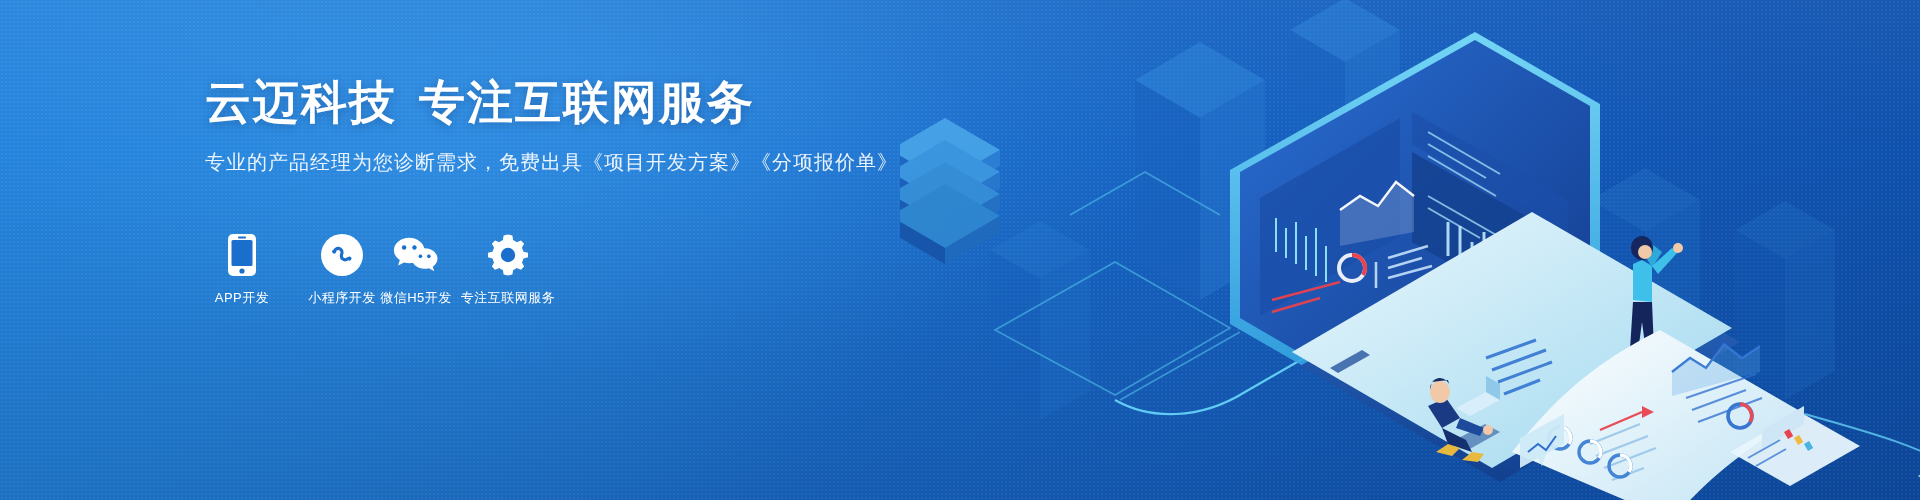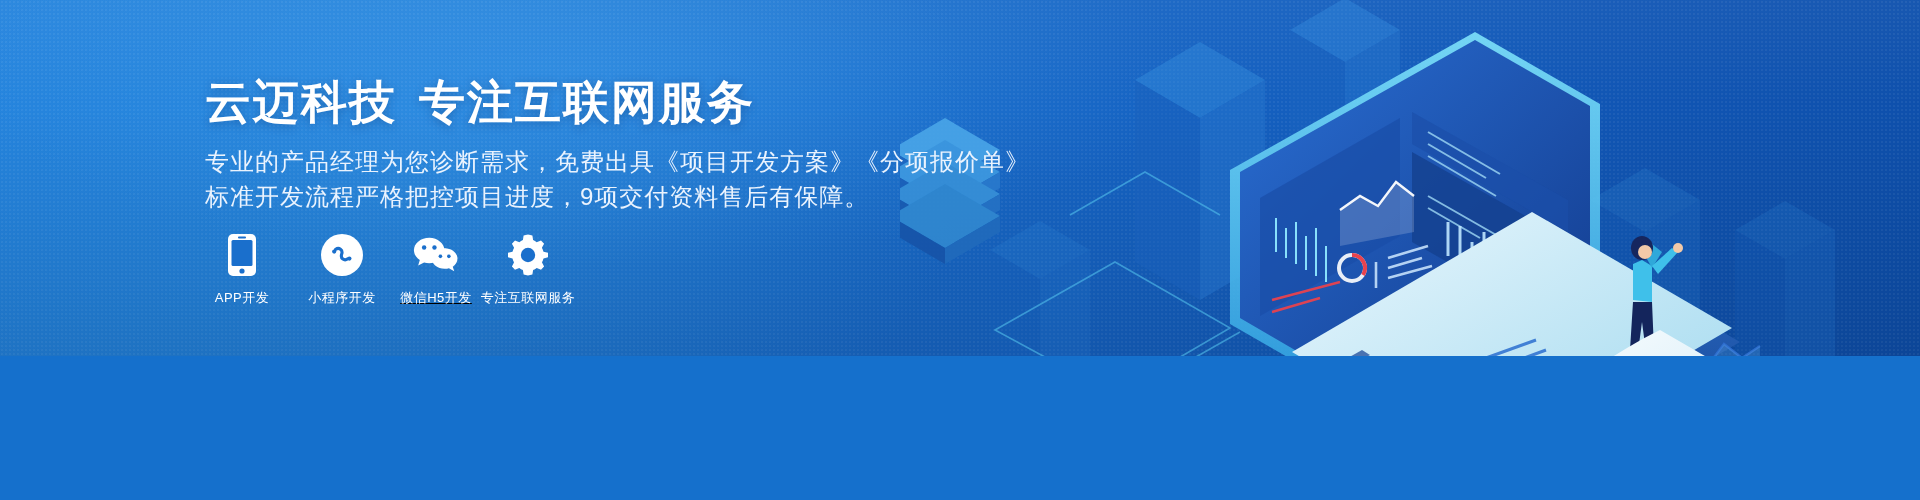--- a/index.html
+++ b/index.html
@@ -3,21 +3,21 @@
 <meta charset="utf-8">
 <title>Banner</title>
 <style>
   html,body{margin:0;padding:0;}
   body{
     width:1920px;height:500px;overflow:hidden;
     font-family:"Liberation Sans","DejaVu Sans",sans-serif;
     background:#1570cc;
   }
   .banner{
-    position:relative;width:1920px;height:356px;overflow:hidden;
+    position:relative;width:1920px;height:500px;overflow:hidden;
     background:
       radial-gradient(ellipse 900px 620px at 22% 38%, rgba(46,142,226,0.55) 0%, rgba(46,142,226,0.0) 62%),
       linear-gradient(118deg,#2483dd 0%, #1f7cd6 17%, #1a6fcc 38%, #1562c2 58%, #1157b6 76%, #0d4da8 100%);
   }
   
   .dots{
     position:absolute;inset:0;
     background-image:radial-gradient(rgba(255,255,255,0.055) 1px, transparent 1.2px);
     background-size:4px 4px;
     pointer-events:none;
@@ -37,41 +37,41 @@
   .content{position:absolute;left:205px;top:0;width:740px;height:500px;z-index:40;}
   .headline{
     position:absolute;top:74px;left:0;
     font-size:46px;line-height:56px;font-weight:bold;color:#ffffff;
     letter-spacing:2px;white-space:nowrap;
     text-shadow:0 2px 10px rgba(0,30,80,0.28);
   }
   .headline .gap{display:inline-block;width:22px;}
   .sub{
     position:absolute;left:0;
-    font-size:24px;line-height:32px;color:#eaf3fe;
+    font-size:20px;line-height:32px;color:#eaf3fe;
     letter-spacing:1px;white-space:nowrap;font-weight:normal;
   }
   .sub1{top:146px;}
   .sub2{top:181px;}
 
   
   .icons{position:absolute;left:0;top:232px;display:flex;align-items:flex-start;}
   .icon-item{
     width:74px;display:flex;flex-direction:column;align-items:center;
     margin-right:0px;
   }
   .icon-box{
     width:46px;height:46px;display:flex;align-items:center;justify-content:center;
   }
   .icon-box svg{display:block;}
   .icon-label{
     margin-top:11px;font-size:13px;color:#ffffff;white-space:nowrap;letter-spacing:0.5px;
   }
   .it0{margin-left:0;}   .it1{margin-left:26px;}
-  .it2{margin-left:20px;text-decoration:underline;} .it3{margin-left:16px;}
+  .it2{} .it3{margin-left:16px;}
   .it4{margin-left:18px;}
 
   
   .art{position:absolute;right:0;top:0;width:1020px;height:500px;z-index:20;}
   .art svg{display:block;width:1020px;height:500px;}
 </style>
 </head>
 <body>
 
 <div class="banner">
@@ -443,21 +443,20 @@
     </svg>
   </div>
 
   <div class="content">
 
     <div class="headline">
       <span>云迈科技</span><span class="gap"></span><span>专注互联网服务</span>
     </div>
 
     <div class="sub sub1">专业的产品经理为您诊断需求，免费出具《项目开发方案》《分项报价单》</div>
-    <div class="sub sub2">标准开发流程严格把控项目进度，9项交付资料售后有保障。</div>
 
     <div class="icons">
 
       <div class="icon-item it0">
         <div class="icon-box">
           <svg width="30" height="44" viewBox="0 0 30 44" xmlns="http://www.w3.org/2000/svg">
             <rect x="1" y="1" width="28" height="42" rx="5" ry="5" fill="#ffffff"></rect>
             <rect x="4.5" y="7" width="21" height="26" rx="1.5" fill="#1a6fcc"></rect>
             <rect x="11" y="3.6" width="8" height="1.8" rx="0.9" fill="#1a6fcc"></rect>
             <circle cx="15" cy="38" r="2.6" fill="#1a6fcc"></circle>

